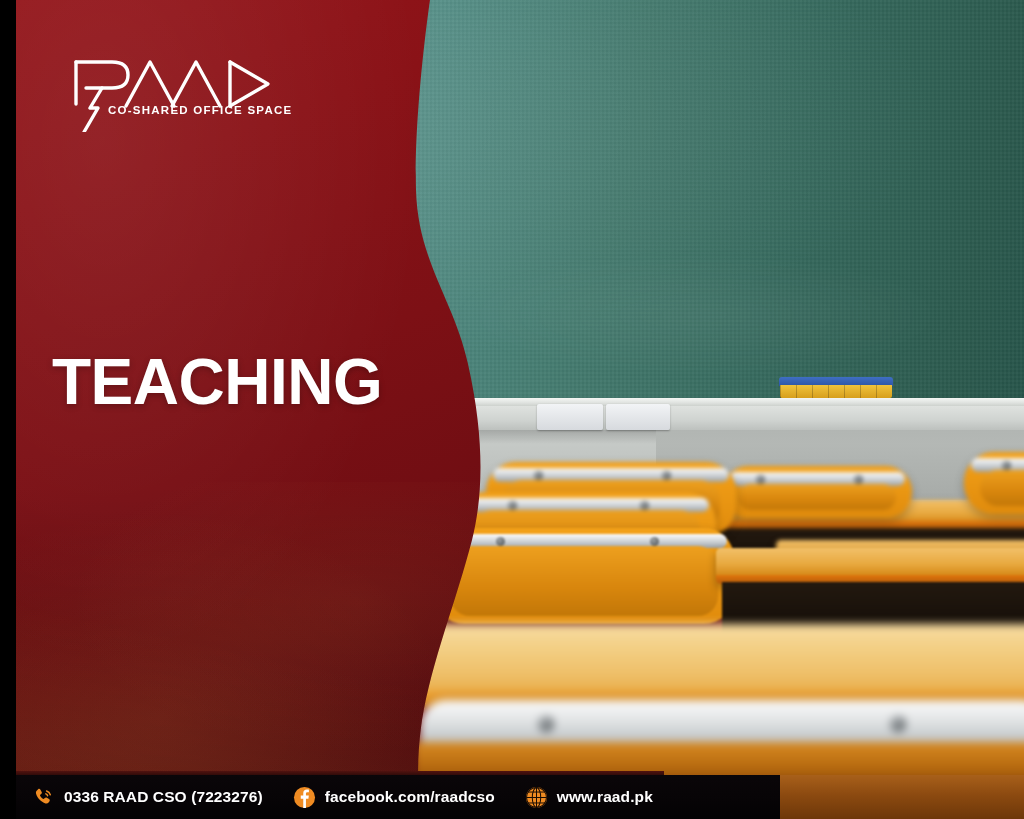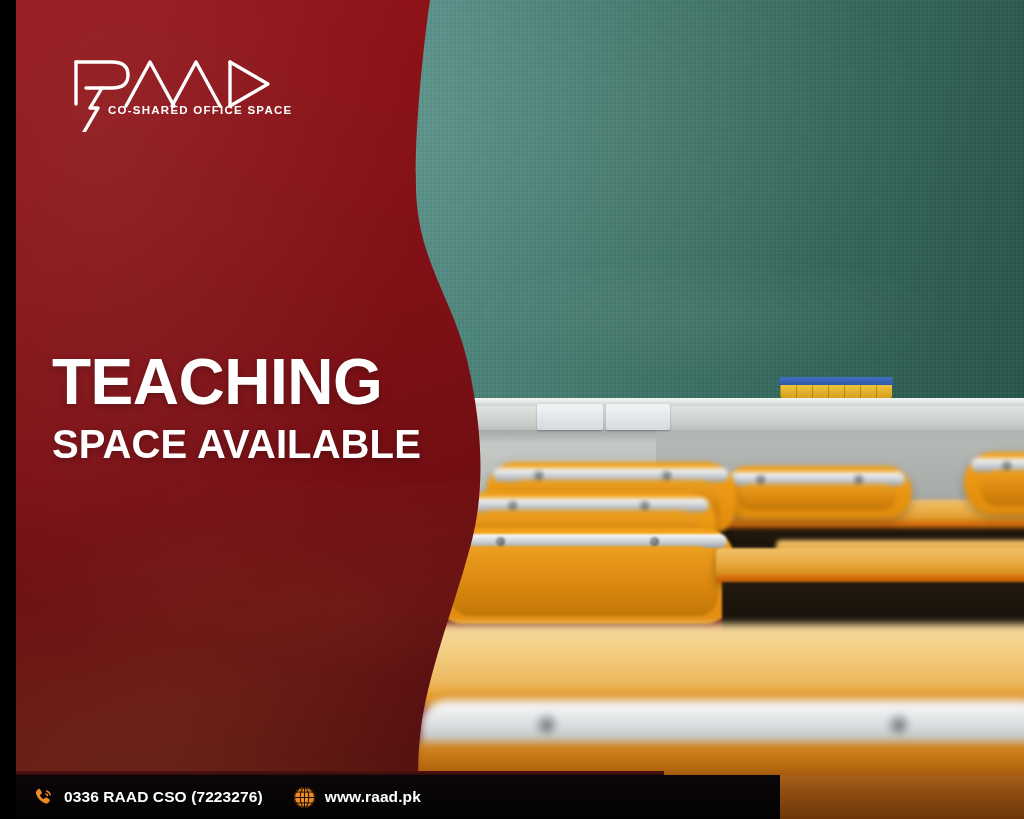--- a/index.html
+++ b/index.html
@@ -305,37 +305,43 @@
 
         <path d="M166 14 L166 58"></path>
         <path d="M166 14 L204 36 L166 58"></path>
       </g>
     </svg>
   </div>
   <div class="logo-tag">CO-SHARED OFFICE SPACE</div>
 
   <div class="headline">
     <div class="l1">TEACHING</div>
-    <div class="l2">SPACE AVAILABLE</div>
   </div>
 
   <div class="topline"></div>
   <div class="footer-strip-right"></div>
 
   <div class="footer">
 
     <div class="fitem fi-phone">
       <svg class="ficon" viewBox="0 0 24 24">
         <path fill="#ef8b22" d="M6.6 3.2c.8-.5 1.8-.2 2.2.6l1.3 2.4c.4.7.2 1.6-.5 2.1l-1 .8c-.2.2-.3.5-.2.8.5 1.4 1.9 2.9 3.3 3.6.3.1.6.1.8-.1l.9-.9c.5-.6 1.4-.7 2.1-.3l2.3 1.4c.8.5 1 1.5.5 2.2l-1 1.4c-.7 1-2 1.4-3.2 1-2.4-.7-4.6-2.2-6.3-4-1.7-1.8-3-4-3.6-6.4-.3-1.2.1-2.4 1-3.1z"></path>
         <path fill="none" stroke="#ef8b22" stroke-width="1.5" stroke-linecap="round" d="M15.2 5.2a6 6 0 0 1 3.9 3.9"></path>
         <path fill="none" stroke="#ef8b22" stroke-width="1.5" stroke-linecap="round" d="M14.4 8.2a3 3 0 0 1 1.9 1.9"></path>
       </svg>
       <span class="txt">0336 RAAD CSO (7223276)</span>
     </div>
 
+    <div class="fitem fi-fb">
+      <svg class="ficon" viewBox="0 0 24 24">
+        <circle cx="12" cy="12" r="11" fill="#ef8b22"></circle>
+        <path fill="#ffffff" d="M13.5 23V13.2h2.6l.4-3.2h-3V8.1c0-.9.3-1.5 1.6-1.5h1.5V3.8c-.3 0-1.2-.1-2.2-.1-2.2 0-3.7 1.3-3.7 3.8V10H8.1v3.2h2.6V23z"></path>
+      </svg>
+      <span class="txt">facebook.com/raadcso</span>
+    </div>
 
     <div class="fitem fi-web">
       <svg class="ficon" viewBox="0 0 24 24">
         <circle cx="12" cy="12" r="11" fill="#ef8b22"></circle>
         <g fill="none" stroke="#1a0d04" stroke-width="1.05">
           <circle cx="12" cy="12" r="10.4"></circle>
           <ellipse cx="12" cy="12" rx="4.4" ry="10.4"></ellipse>
           <line x1="1.6" y1="12" x2="22.4" y2="12"></line>
           <path d="M3.3 6.3h17.4"></path>
           <path d="M3.3 17.7h17.4"></path>

